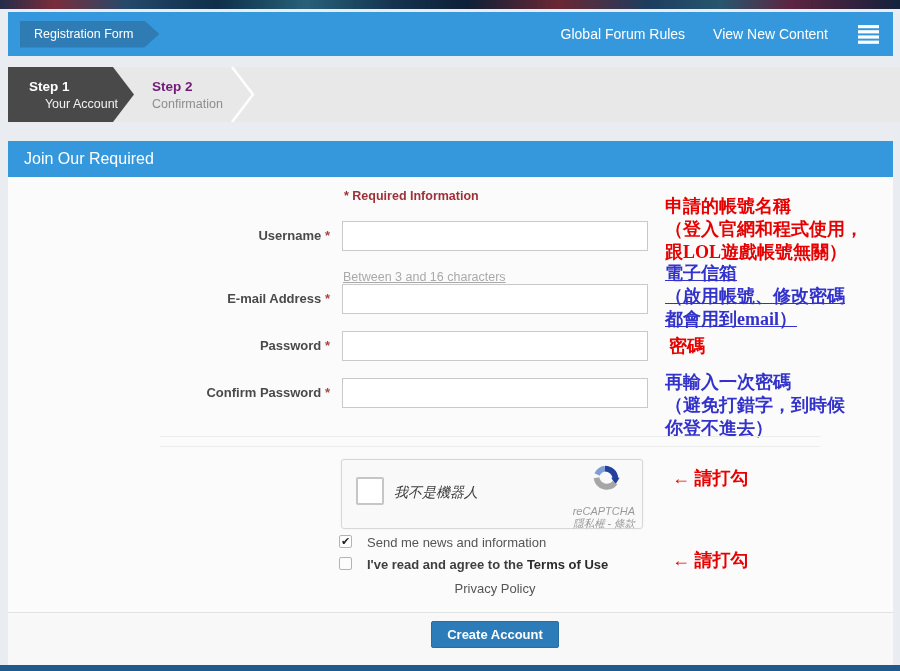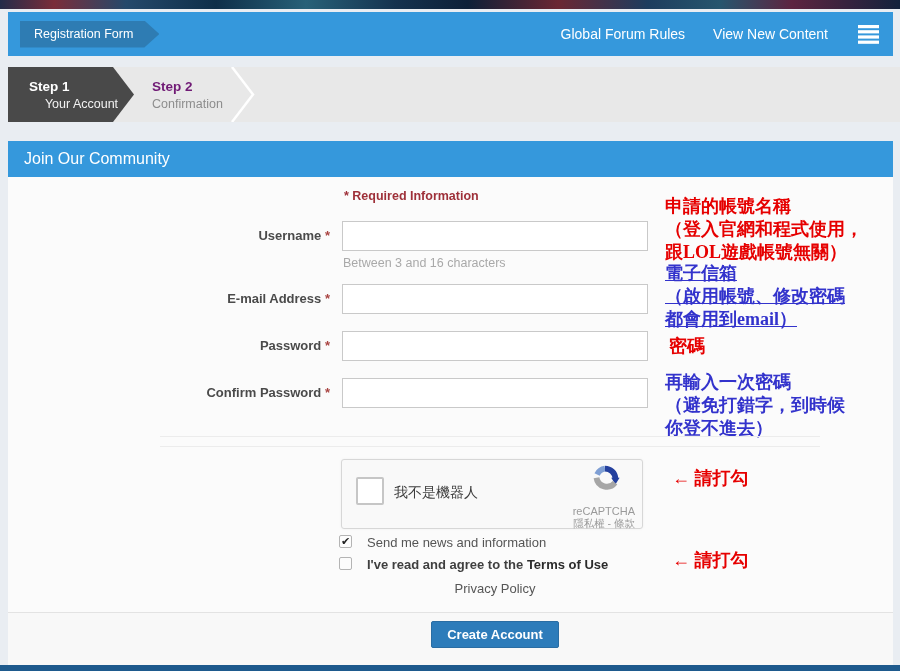--- a/index.html
+++ b/index.html
@@ -72,20 +72,21 @@
   
   .ann{position:absolute;font-family:"Liberation Serif","DejaVu Serif",serif;
        font-size:18px;font-weight:600;line-height:23px;white-space:nowrap;}
   .ann-red{color:#e60000;}
   .ann-blue{color:#3333cc;}
   
   .captcha{
     position:absolute;left:333px;top:282px;width:302px;height:70px;box-sizing:border-box;
     background:#f9f9f9;border:1px solid #d7d7d7;border-radius:3px;
     box-shadow:0 0 3px rgba(0,0,0,0.05);
+    font-style:italic;
   }
   .captcha-box{
     position:absolute;left:14px;top:17px;width:28px;height:28px;box-sizing:border-box;
     background:#fff;border:2px solid #c6c6c6;border-radius:2px;cursor:pointer;
   }
   .captcha-label{position:absolute;left:52px;top:24px;font-size:14px;color:#3c3c3c;}
   .captcha-logo{position:absolute;right:22px;top:4px;}
   .captcha-brand{position:absolute;right:7px;top:45px;font-size:11px;color:#9a9a9a;}
   .captcha-privacy{position:absolute;right:7px;top:57px;font-size:10.5px;color:#9a9a9a;cursor:pointer;}
   
@@ -144,32 +145,32 @@
   </div>
   <span class="step-sep">
     <svg width="26" height="55" viewBox="0 0 26 55">
       <polyline points="2,0 23,27.5 2,55" fill="none" stroke="#ffffff" stroke-width="2.5"></polyline>
     </svg>
   </span>
 </div>
 
 <div class="panel">
   <div class="panel-header">
-    <span>Join Our Community</span>
+    <span>Join Our Required</span>
   </div>
 
   <div class="form-body">
     <div class="req-note">* Required Information</div>
 
     <div class="f-label" style="top:44px;">
       <span>Username</span>
       <span class="req">*</span>
     </div>
     <input class="f-input" style="top: 44px;" type="text" value="">
-    <div class="f-hint" style="top:79px;">Between 3 and 16 characters</div>
+    <div class="f-hint" style="top:93px;text-decoration:underline;">Between 3 and 16 characters</div>
 
     <div class="f-label" style="top:107px;">
       <span>E-mail Address</span>
       <span class="req">*</span>
     </div>
     <input class="f-input" style="top: 107px;" type="text" value="">
 
     <div class="f-label" style="top:154px;">
       <span>Password</span>
       <span class="req">*</span>

